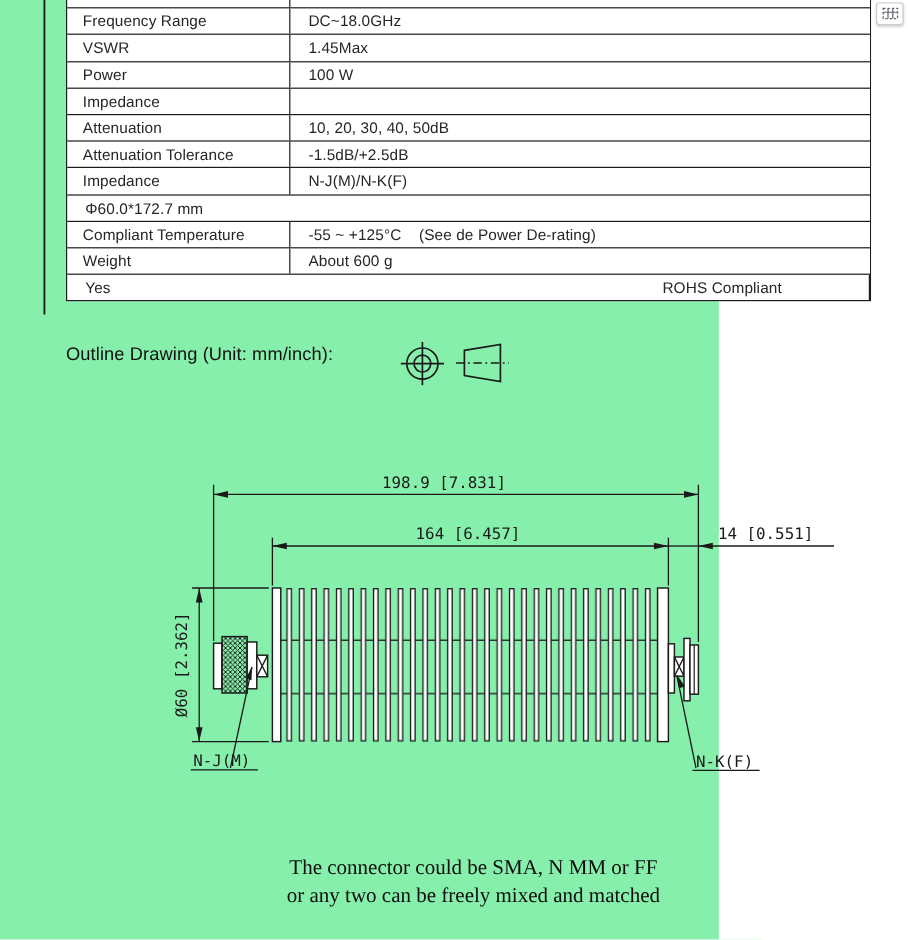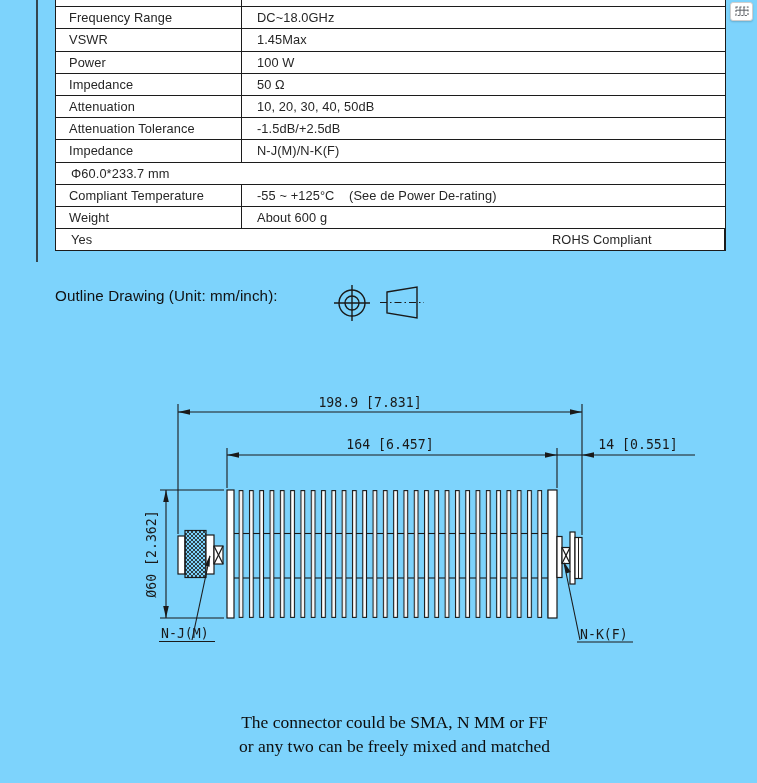--- a/index.html
+++ b/index.html
@@ -1,18 +1,18 @@
 <!DOCTYPE html>
 <html><head>
 <meta charset="utf-8">
 <style>
   * { margin:0; padding:0; box-sizing:border-box; }
   html,body { width:757px; height:783px; background:#ffffff; overflow:hidden;
               font-family:"Liberation Sans", sans-serif; }
-  .page { position:relative; width:757px; height:783px; background:#7dd3fc; }
+  .page { position:relative; width:599px; height:783px; background:#86efac; }
 
   
   .spec-clip { position:absolute; left:55px; top:0; width:671px; height:268px; overflow:hidden; }
   .spec-table { position:absolute; left:0; top:-17px; width:100%; background:#fff;
                 border:1.4px solid #1c1c1c; }
   .tr { display:flex; align-items:stretch; height:22.2px; border-top:1.2px solid #1c1c1c; }
   .tr.first { border-top:none; }
   .td { display:flex; align-items:center; font-size:12.8px; color:#262626; letter-spacing:.1px;
         white-space:pre; overflow:hidden; }
   .td.label { flex:0 0 186px; padding-left:13px; border-right:1.2px solid #1c1c1c; }
@@ -55,36 +55,35 @@
       <div class="tr">
         <div class="td label">VSWR</div>
         <div class="td value">1.45Max</div>
       </div>
       <div class="tr">
         <div class="td label">Power</div>
         <div class="td value">100 W</div>
       </div>
       <div class="tr">
         <div class="td label">Impedance</div>
-        <div class="td value">50 Ω</div>
       </div>
       <div class="tr">
         <div class="td label">Attenuation</div>
         <div class="td value">10, 20, 30, 40, 50dB</div>
       </div>
       <div class="tr">
         <div class="td label">Attenuation Tolerance</div>
         <div class="td value">-1.5dB/+2.5dB</div>
       </div>
       <div class="tr">
         <div class="td label">Impedance</div>
         <div class="td value">N-J(M)/N-K(F)</div>
       </div>
       <div class="tr">
-        <div class="td value">Φ60.0*233.7 mm</div>
+        <div class="td value">Φ60.0*172.7 mm</div>
       </div>
       <div class="tr">
         <div class="td label">Compliant Temperature</div>
         <div class="td value">-55 ~ +125°C&nbsp;&nbsp;&nbsp;&nbsp;(See de Power De-rating)</div>
       </div>
       <div class="tr">
         <div class="td label">Weight</div>
         <div class="td value">About 600 g</div>
       </div>
       <div class="tr">

